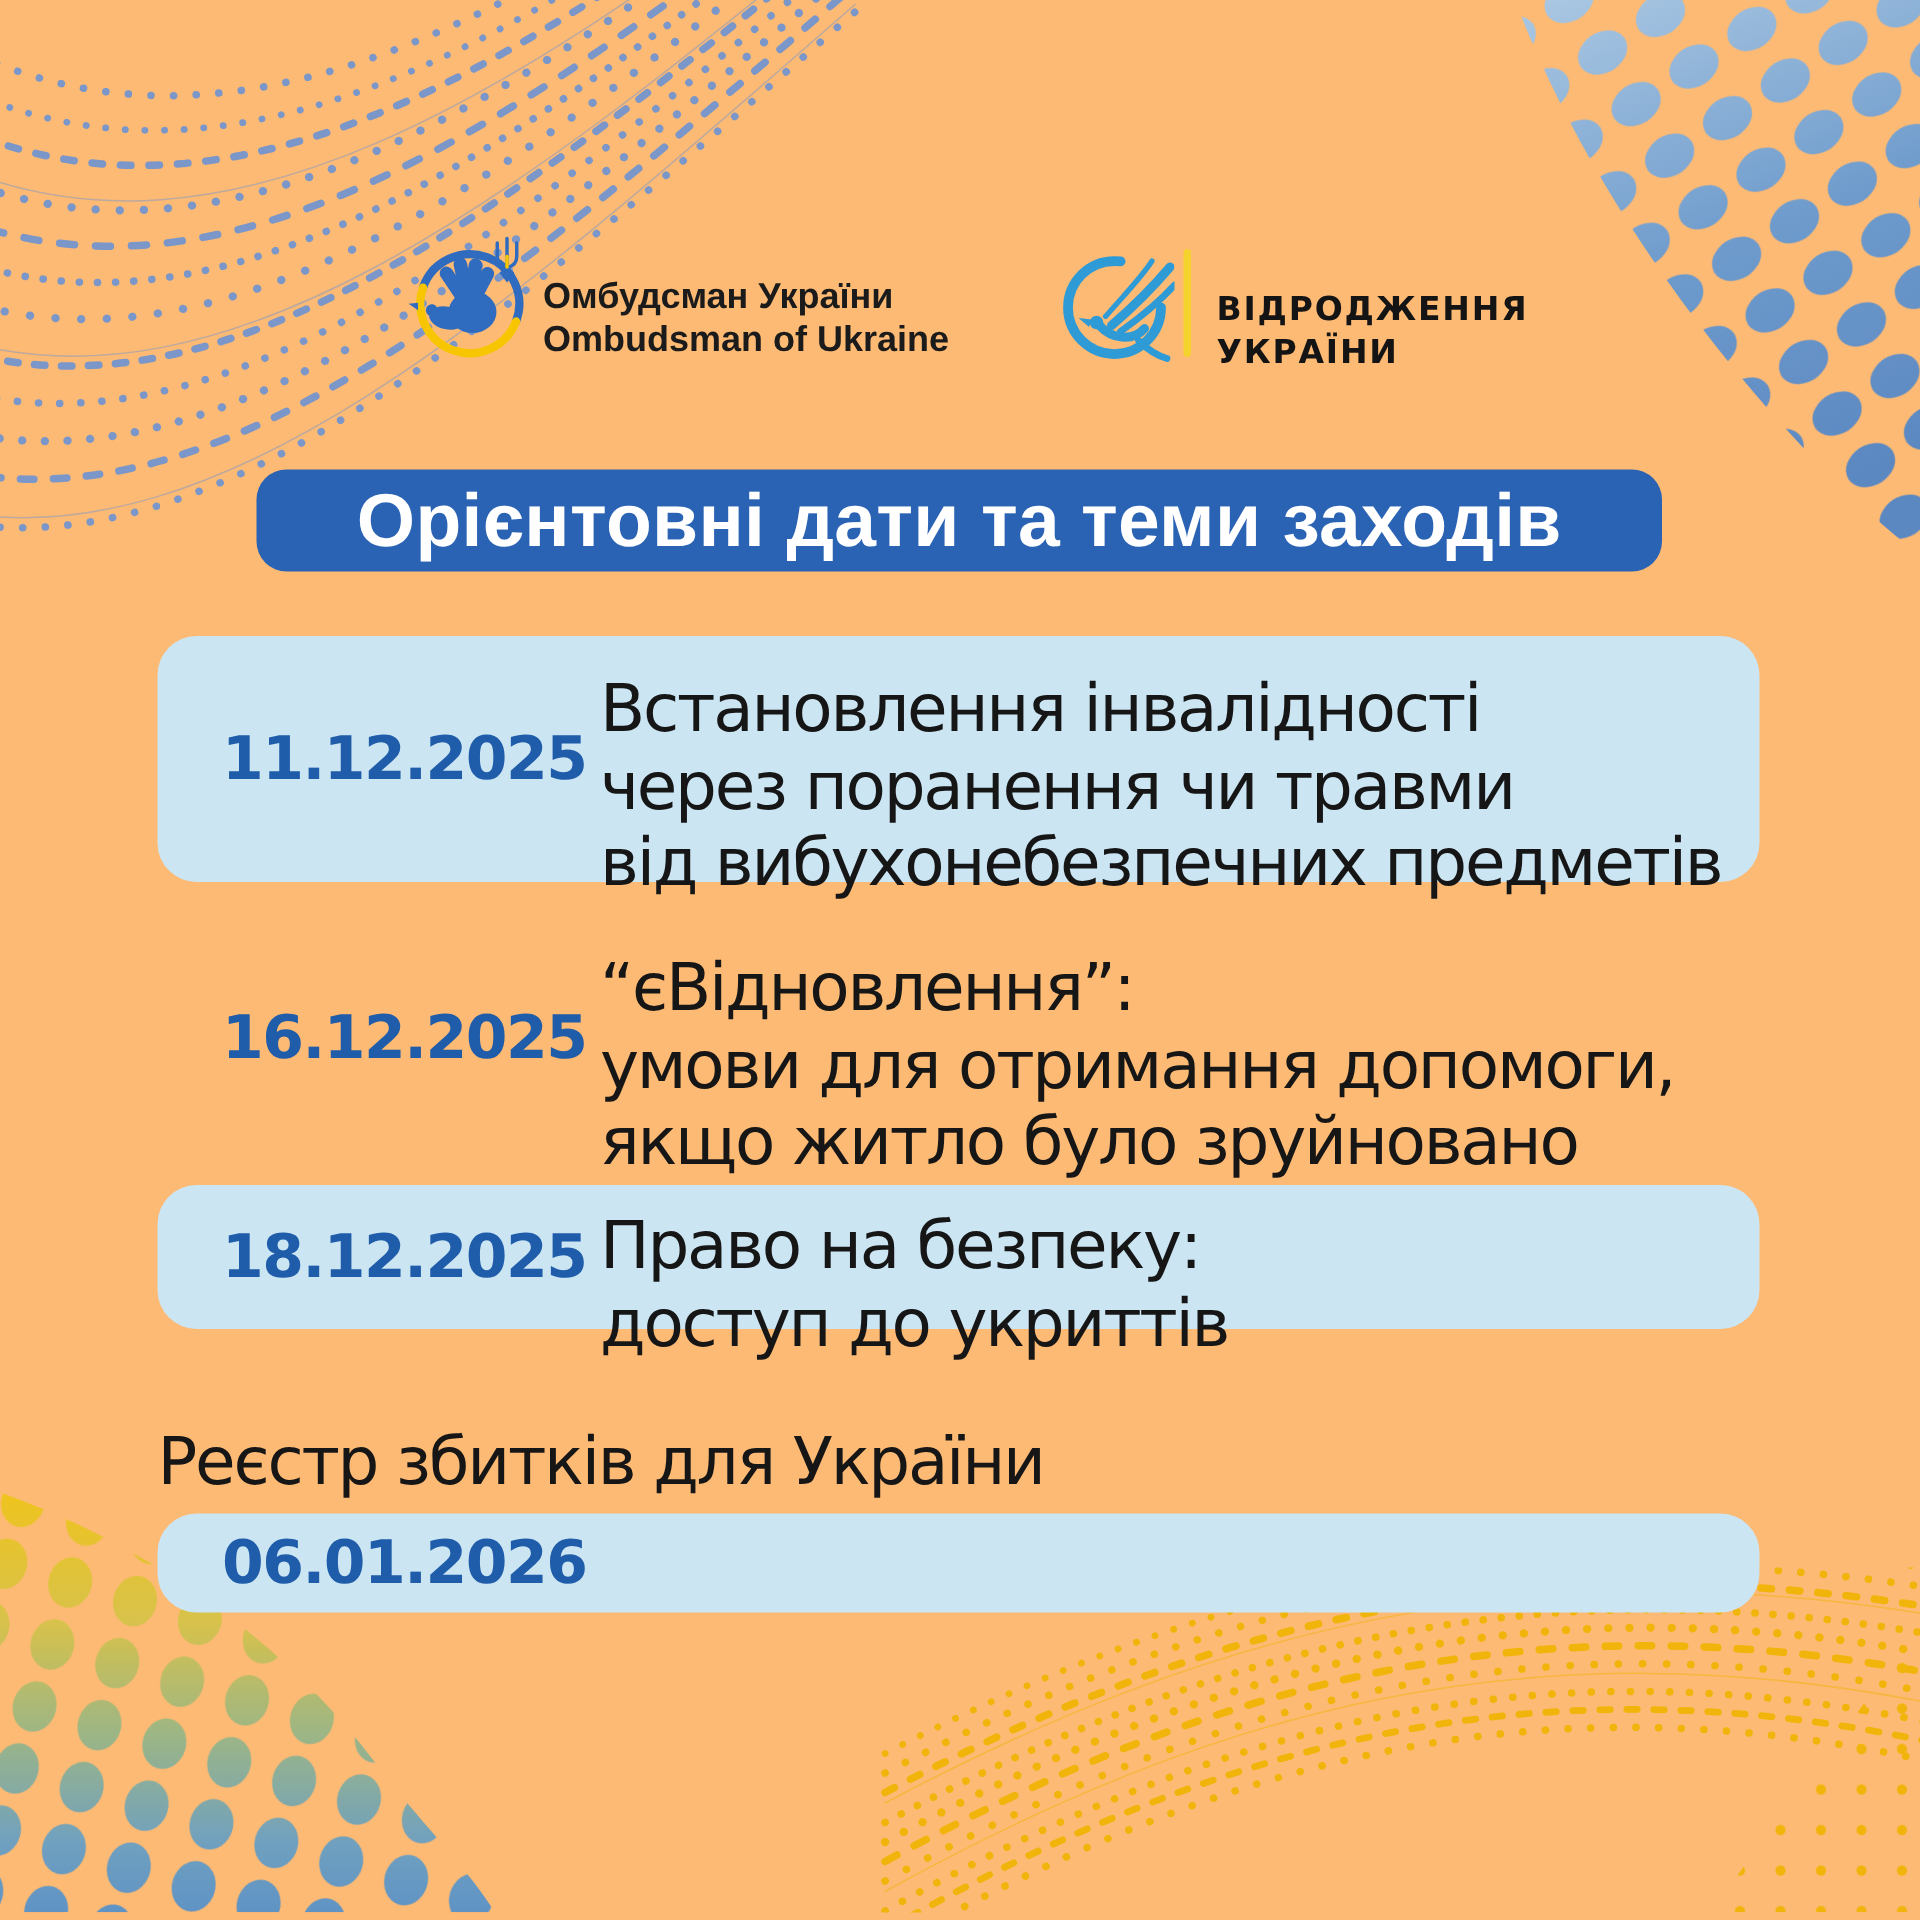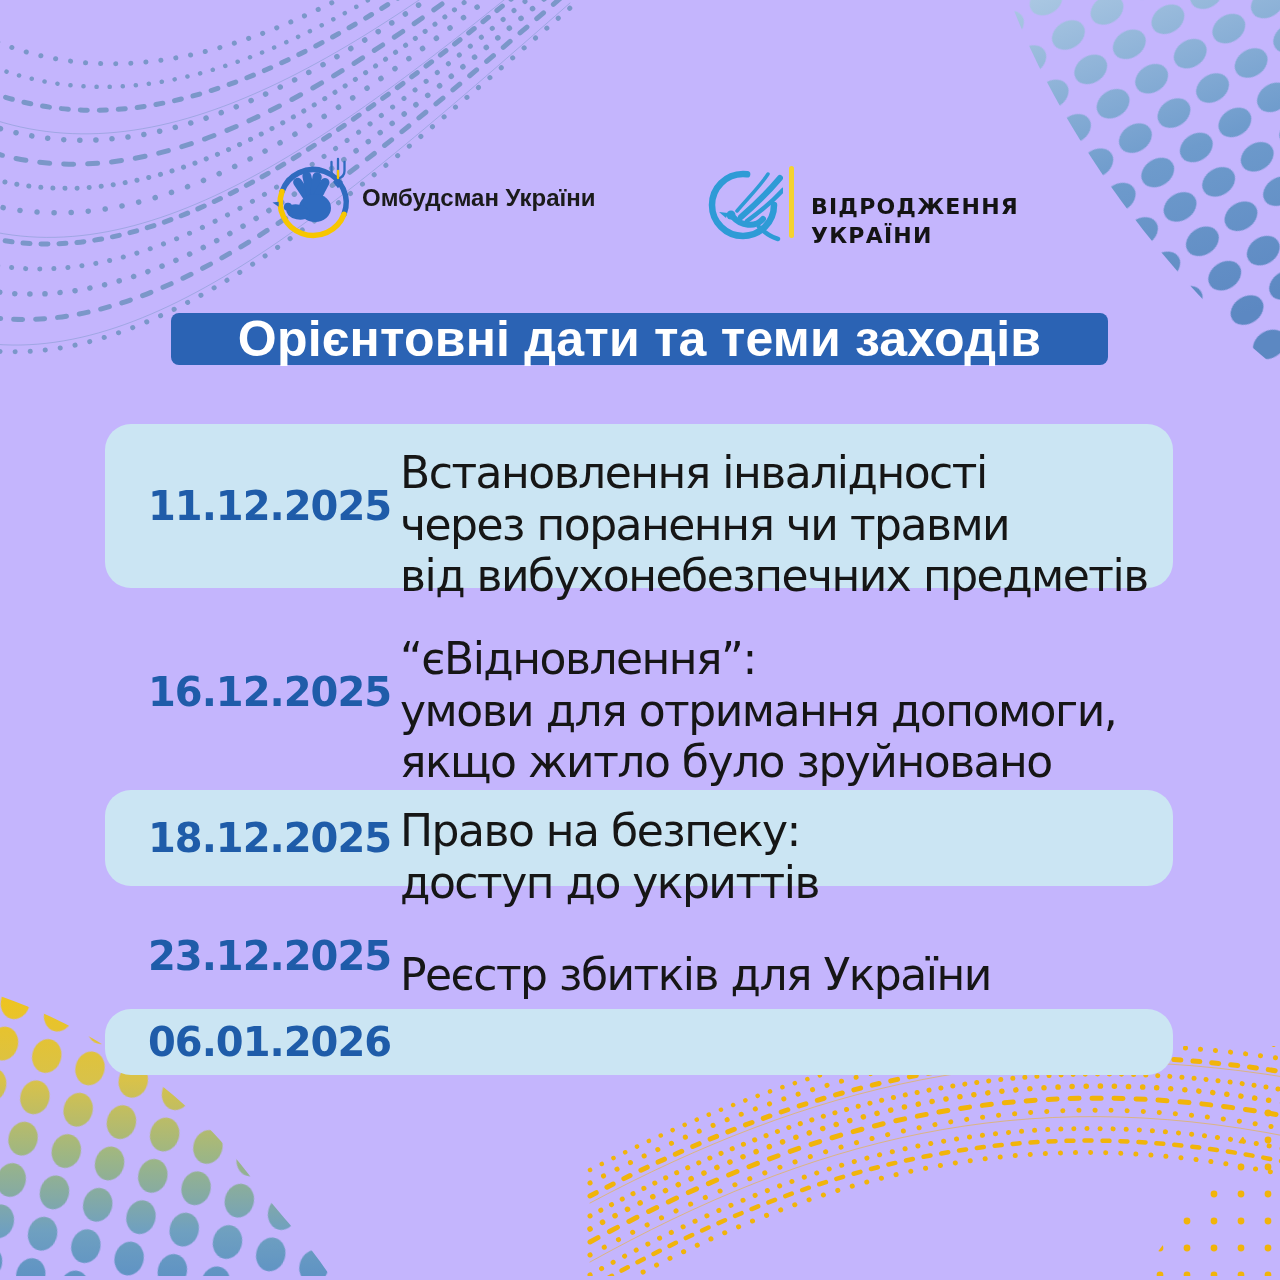--- a/index.html
+++ b/index.html
@@ -1,39 +1,39 @@
 <!DOCTYPE html>
 <html><head>
 <meta charset="utf-8">
 <style>
   html,body{margin:0;padding:0;}
   body{font-family:"Liberation Sans","DejaVu Sans",sans-serif;}
   .canvas{
     position:relative;width:1280px;height:1280px;overflow:hidden;
-    background:#c4b5fd;
+    background:#fdba74;
   }
   
   .deco{position:absolute;pointer-events:none;}
   .deco-tl{top:0;left:0;}
   .deco-tr{top:0;right:0;}
   .deco-bl{bottom:0;left:0;}
   .deco-br{bottom:0;right:0;}
   
   .logo-ombudsman-svg{position:absolute;left:268px;top:146px;}
   .ombud-text{position:absolute;left:362px;top:183px;color:#1B1B1B;font-weight:700;
     font-size:24px;line-height:1.22;}
   .bird-svg{position:absolute;left:703px;top:165px;}
   .vid-divider{position:absolute;left:789px;top:166px;width:5px;height:72px;
     background:#F5D32F;border-radius:3px;}
   .vid-text{position:absolute;left:811px;top:193px;color:#141414;font-weight:700;
     font-size:22px;line-height:1.3;letter-spacing:1.2px;font-family:"DejaVu Sans",sans-serif;}
   
   .title-banner{
-    position:absolute;left:171px;top:313px;width:937px;height:52px;
-    background:#2B63B4;border-radius:8px;
+    position:absolute;left:171px;top:313px;width:937px;height:68px;
+    background:#2B63B4;border-radius:20px;
     display:flex;align-items:center;justify-content:center;
   }
   .title-banner span{color:#FFFFFF;font-weight:700;font-size:50px;letter-spacing:.2px;}
   
   .row{position:absolute;left:105px;width:1068px;display:flex;align-items:center;}
   .row.card{background:#CBE5F3;border-radius:26px;}
   .row-1{top:424px;height:164px;}
   .row-2{top:612px;height:160px;}
   .row-3{top:790px;height:96px;}
   .row-4{top:926px;height:60px;}
@@ -184,20 +184,21 @@
         <path d="M-6.5 3 v9 c0 4.5 2.5 6.5 6.5 7.5"></path>
         <path d="M6.5 3 v9 c0 4.5 -2.5 6.5 -6.5 7.5"></path>
         <path d="M-3.5 23 l3.5 4.5 3.5 -4.5"></path>
         <path d="M0 12 v7" stroke="#F7C600"></path>
       </g>
     </svg>
   </div>
 
   <div class="ombud-text">
     <div>Омбудсман України</div>
+    <div>Ombudsman of Ukraine</div>
   </div>
 
   <div class="bird-svg">
     <svg width="80" height="80" viewBox="0 0 80 80">
       <g>
         <circle cx="40" cy="40" r="31" fill="none" stroke="#2E9BD6" stroke-width="6.5" stroke-linecap="round" stroke-dasharray="150 45"></circle>
         <g fill="none" stroke="#2E9BD6" stroke-linecap="round">
           <path d="M38 52 C52 40 66 26 77 13" stroke-width="6"></path>
           <path d="M44 56 C58 46 70 36 80 25" stroke-width="4.5"></path>
           <path d="M34 46 C46 32 58 20 65 9" stroke-width="3.5"></path>
@@ -235,21 +236,20 @@
 якщо житло було зруйновано</div>
   </div>
 
   <div class="row card row-3">
     <div class="date">18.12.2025</div>
     <div class="topic">Право на безпеку:
 доступ до укриттів</div>
   </div>
 
   <div class="row row-4">
-    <div class="date">23.12.2025</div>
     <div class="topic">Реєстр збитків для України</div>
   </div>
 
   <div class="row card row-5">
     <div class="date">06.01.2026</div>
   </div>
 
 </div>
 
 </body></html>

